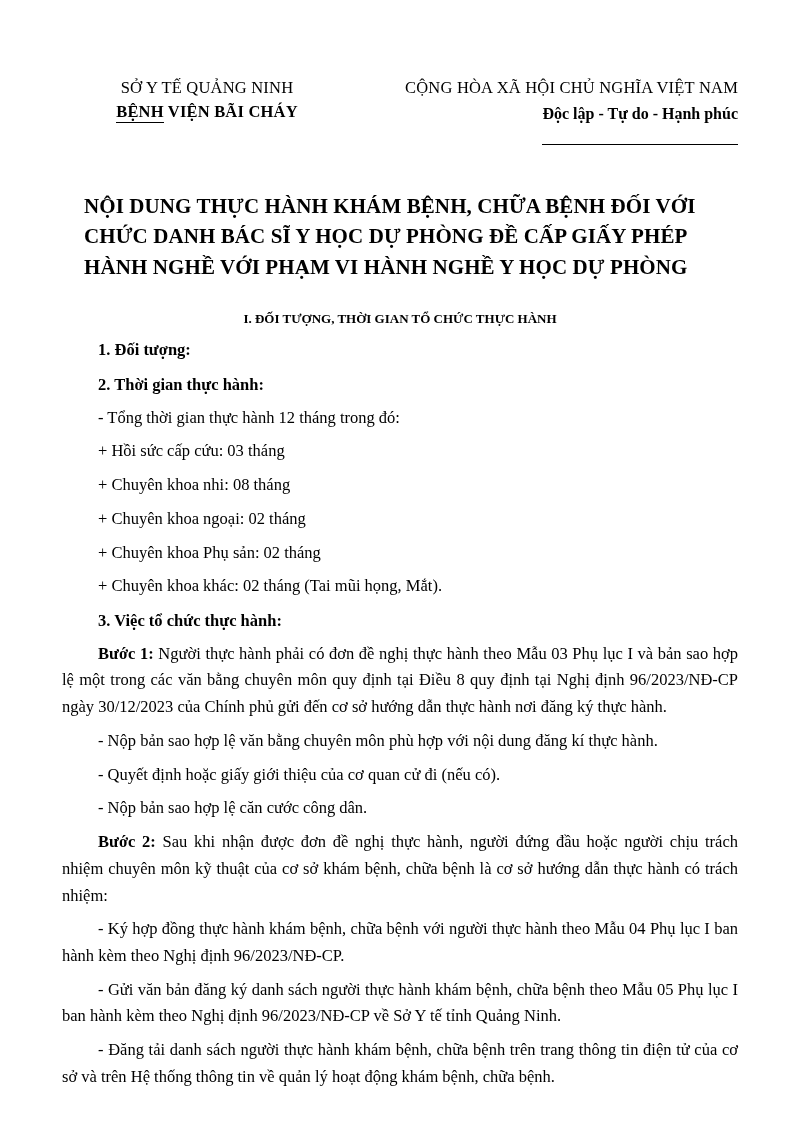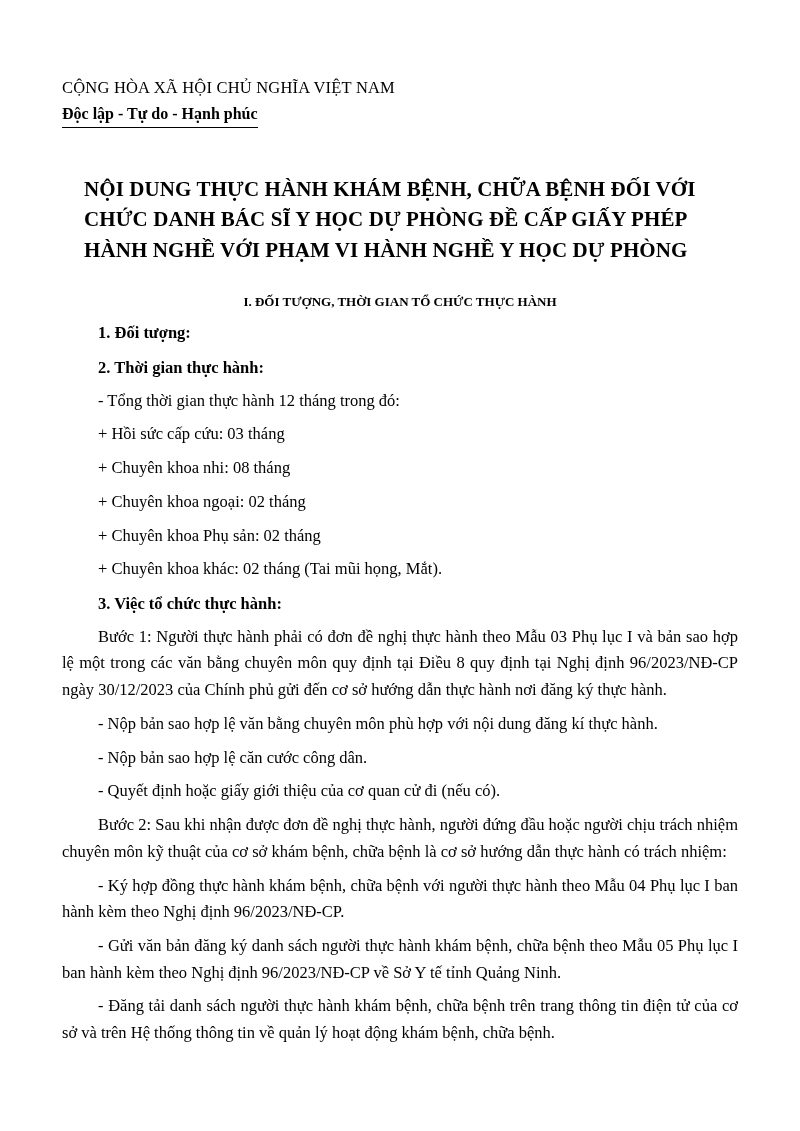--- a/index.html
+++ b/index.html
@@ -28,21 +28,21 @@
     align-items: flex-start;
     margin-top: 6px;
   }
   .header-left {
     width: 270px;
     text-align: center;
     padding-left: 10px;
   }
   .header-right {
     flex: 1;
-    text-align: left;
+    text-align: right;
   }
   .org-line {
     font-size: 16.5px;
     letter-spacing: 0.2px;
     line-height: 1.45;
   }
   .org-name {
     font-size: 16.5px;
     font-weight: bold;
     letter-spacing: 0.2px;
@@ -58,21 +58,21 @@
     font-size: 16.5px;
     letter-spacing: 0.2px;
     line-height: 1.45;
   }
   .motto {
     font-size: 16px;
     font-weight: bold;
     line-height: 1.5;
     display: inline-block;
     border-bottom: 1.2px solid #000;
-    padding-bottom: 1px;
+    padding-bottom: 18px;
     margin-top: 2px;
   }
   
   .doc-title {
     margin-top: 46px;
     font-weight: bold;
     font-size: 21px;
     line-height: 1.45;
     letter-spacing: 0.1px;
     padding: 0 22px;
@@ -100,29 +100,33 @@
     margin: 0 0 7px 0;
     text-align: justify;
     text-indent: 36px;
   }
   p.item {
     margin: 0 0 7px 0;
     text-indent: 36px;
     text-align: justify;
   }
   .bold-lead {
-    font-weight: normal;
+    font-weight: bold;
   }
 </style>
 </head>
 <body>
 
 <div class="page">
 
   <div class="doc-header">
+    <div class="header-left">
+      <div class="org-line">SỞ Y TẾ QUẢNG NINH</div>
+      <div class="org-name"><span class="underline-part">BỆNH</span><span> VIỆN BÃI CHÁY</span></div>
+    </div>
     <div class="header-right">
       <div class="nation-line">CỘNG HÒA XÃ HỘI CHỦ NGHĨA VIỆT NAM</div>
       <div class="motto">Độc lập - Tự do - Hạnh phúc</div>
     </div>
   </div>
 
   <div class="doc-title">NỘI DUNG THỰC HÀNH KHÁM BỆNH, CHỮA BỆNH ĐỐI VỚI CHỨC DANH BÁC SĨ Y HỌC DỰ PHÒNG ĐỀ CẤP GIẤY PHÉP HÀNH NGHỀ VỚI PHẠM VI HÀNH NGHỀ Y HỌC DỰ PHÒNG</div>
 
   <div class="body-block">
 
@@ -136,22 +140,22 @@
     <p class="item">+ Chuyên khoa nhi: 08 tháng</p>
     <p class="item">+ Chuyên khoa ngoại: 02 tháng</p>
     <p class="item">+ Chuyên khoa Phụ sản: 02 tháng</p>
     <p class="item">+ Chuyên khoa khác: 02 tháng (Tai mũi họng, Mắt).</p>
 
     <div class="sub-heading">3. Việc tổ chức thực hành:</div>
 
     <p class="para"><span class="bold-lead">Bước 1:</span><span> Người thực hành phải có đơn đề nghị thực hành theo Mẫu 03 Phụ lục I và bản sao hợp lệ một trong các văn bằng chuyên môn quy định tại Điều 8 quy định tại Nghị định 96/2023/NĐ-CP ngày 30/12/2023 của Chính phủ gửi đến cơ sở hướng dẫn thực hành nơi đăng ký thực hành.</span></p>
 
     <p class="item">- Nộp bản sao hợp lệ văn bằng chuyên môn phù hợp với nội dung đăng kí thực hành.</p>
+    <p class="item">- Quyết định hoặc giấy giới thiệu của cơ quan cử đi (nếu có).</p>
     <p class="item">- Nộp bản sao hợp lệ căn cước công dân.</p>
-    <p class="item">- Quyết định hoặc giấy giới thiệu của cơ quan cử đi (nếu có).</p>
 
     <p class="para"><span class="bold-lead">Bước 2:</span><span> Sau khi nhận được đơn đề nghị thực hành, người đứng đầu hoặc người chịu trách nhiệm chuyên môn kỹ thuật của cơ sở khám bệnh, chữa bệnh là cơ sở hướng dẫn thực hành có trách nhiệm:</span></p>
 
     <p class="item">- Ký hợp đồng thực hành khám bệnh, chữa bệnh với người thực hành theo Mẫu 04 Phụ lục I ban hành kèm theo Nghị định 96/2023/NĐ-CP.</p>
     <p class="item">- Gửi văn bản đăng ký danh sách người thực hành khám bệnh, chữa bệnh theo Mẫu 05 Phụ lục I ban hành kèm theo Nghị định 96/2023/NĐ-CP về Sở Y tế tỉnh Quảng Ninh.</p>
     <p class="item">- Đăng tải danh sách người thực hành khám bệnh, chữa bệnh trên trang thông tin điện tử của cơ sở và trên Hệ thống thông tin về quản lý hoạt động khám bệnh, chữa bệnh.</p>
 
   </div>
 </div>
 

